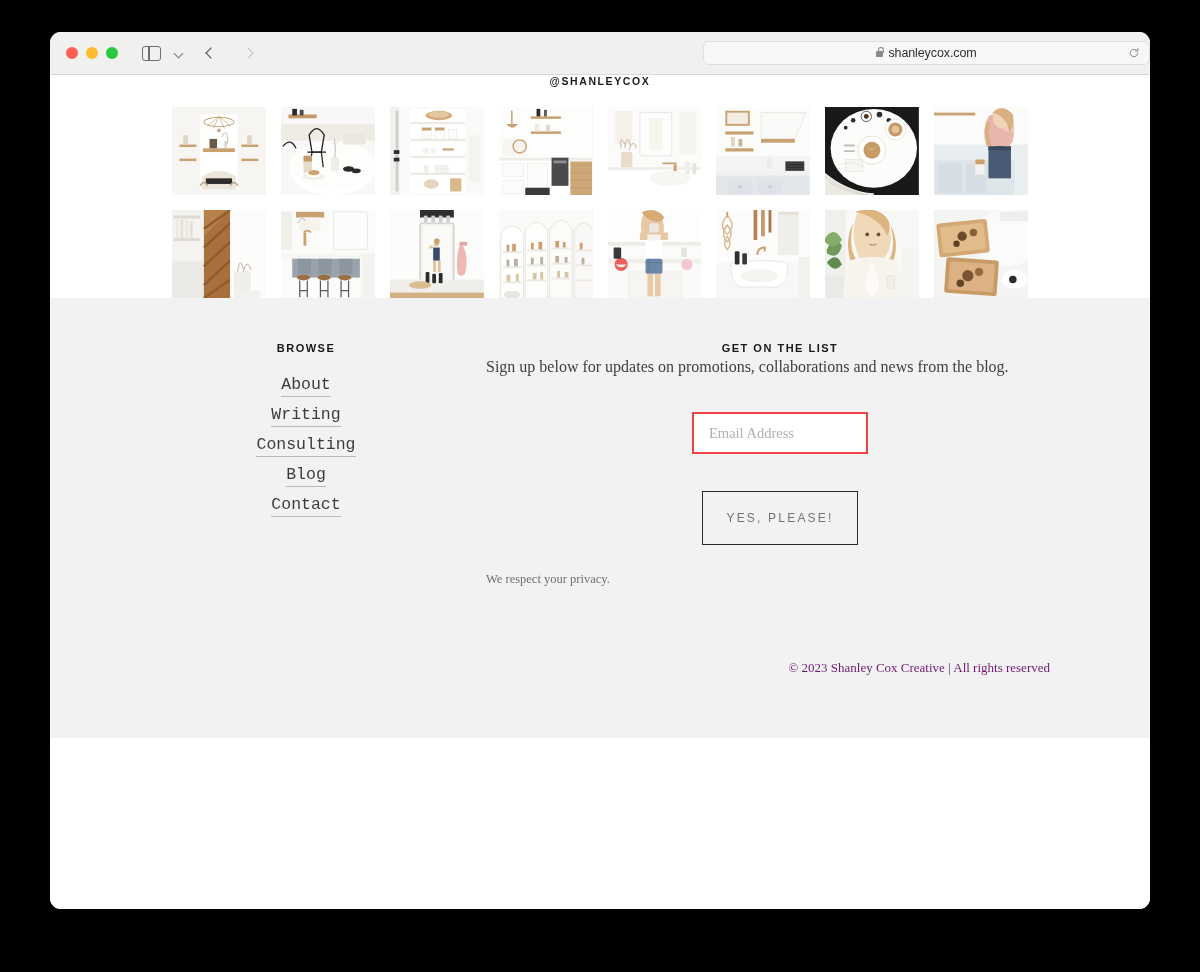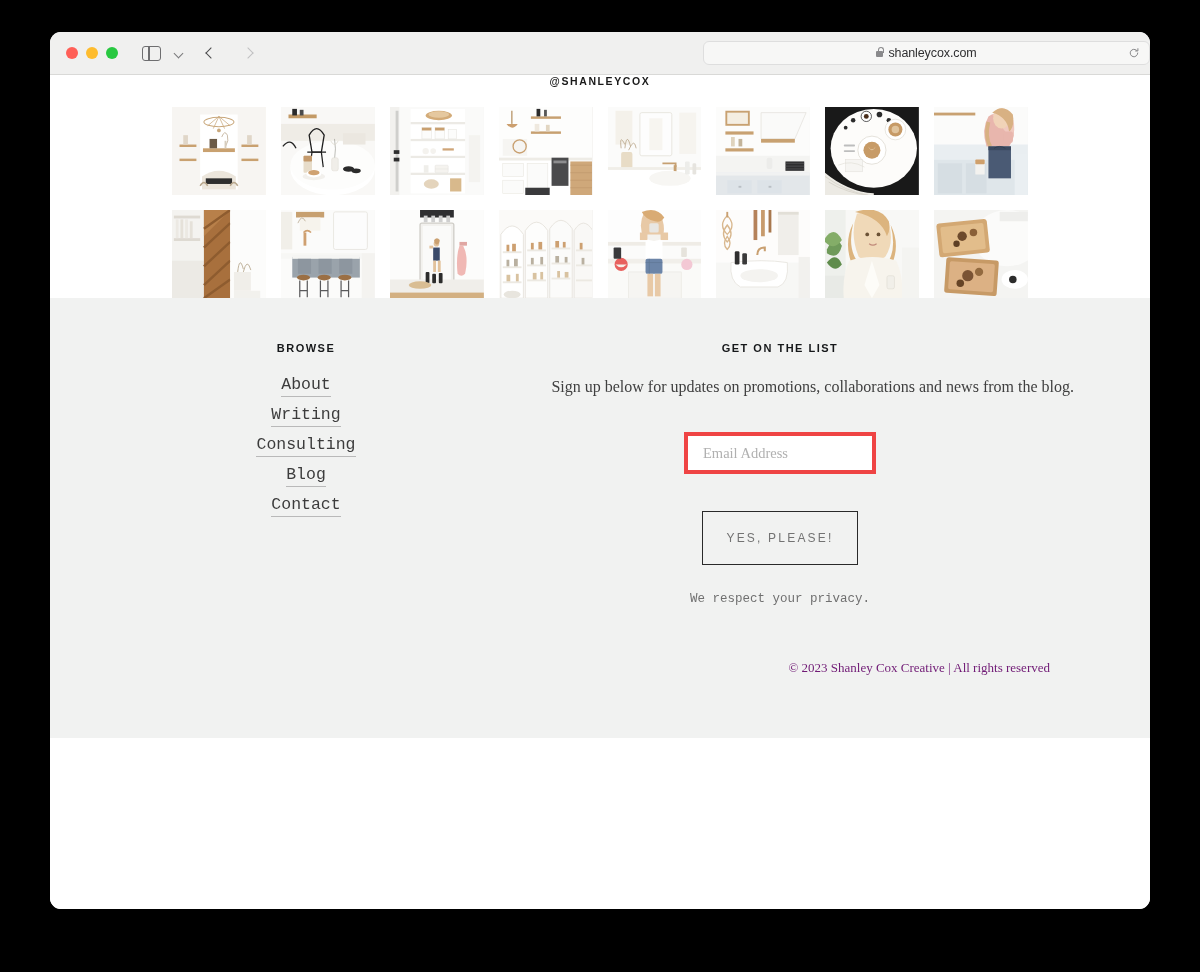--- a/index.html
+++ b/index.html
@@ -245,33 +245,33 @@
   }
   .search-icon { width: 13px; height: 13px; flex: 0 0 auto; }
   .search-ph {
     font-family: "Liberation Serif", serif;
     font-size: 14.5px;
     color: #a9a9a9;
     margin-left: 12px;
   }
 
   .signup-desc {
-    margin-top: 24px;
-    text-align: right;
+    margin-top: 4px;
+    text-align: left;
     font-family: "Liberation Serif", serif;
     font-size: 16px;
     color: #3f3f3f;
   }
 
   .email-input {
     margin: 36px auto 0 auto;
-    width: 192px;
+    width: 176px;
     height: 42px;
     background: #ffffff;
-    border: 4px solid #ef4444;
+    border: 2px solid #ef4444;
     display: flex;
     align-items: center;
     padding-left: 15px;
   }
   .email-ph {
     font-family: "Liberation Serif", serif;
     font-size: 14.5px;
     color: #b0b0b0;
   }
 
@@ -286,22 +286,22 @@
     justify-content: center;
     font-family: "Liberation Sans", sans-serif;
     font-size: 12px;
     letter-spacing: 2.2px;
     color: #737373;
     cursor: pointer;
   }
 
   .privacy {
     margin-top: 27px;
-    text-align: center;
-    font-family: Liberation Mono, monospace;
+    text-align: left;
+    font-family: Liberation Serif, serif;
     font-size: 12.5px;
     color: #707070;
   }
 
   .copyright {
     position: absolute;
     right: 100px;
     bottom: 62px;
     font-family: "Liberation Serif", serif;
     font-size: 13px;

